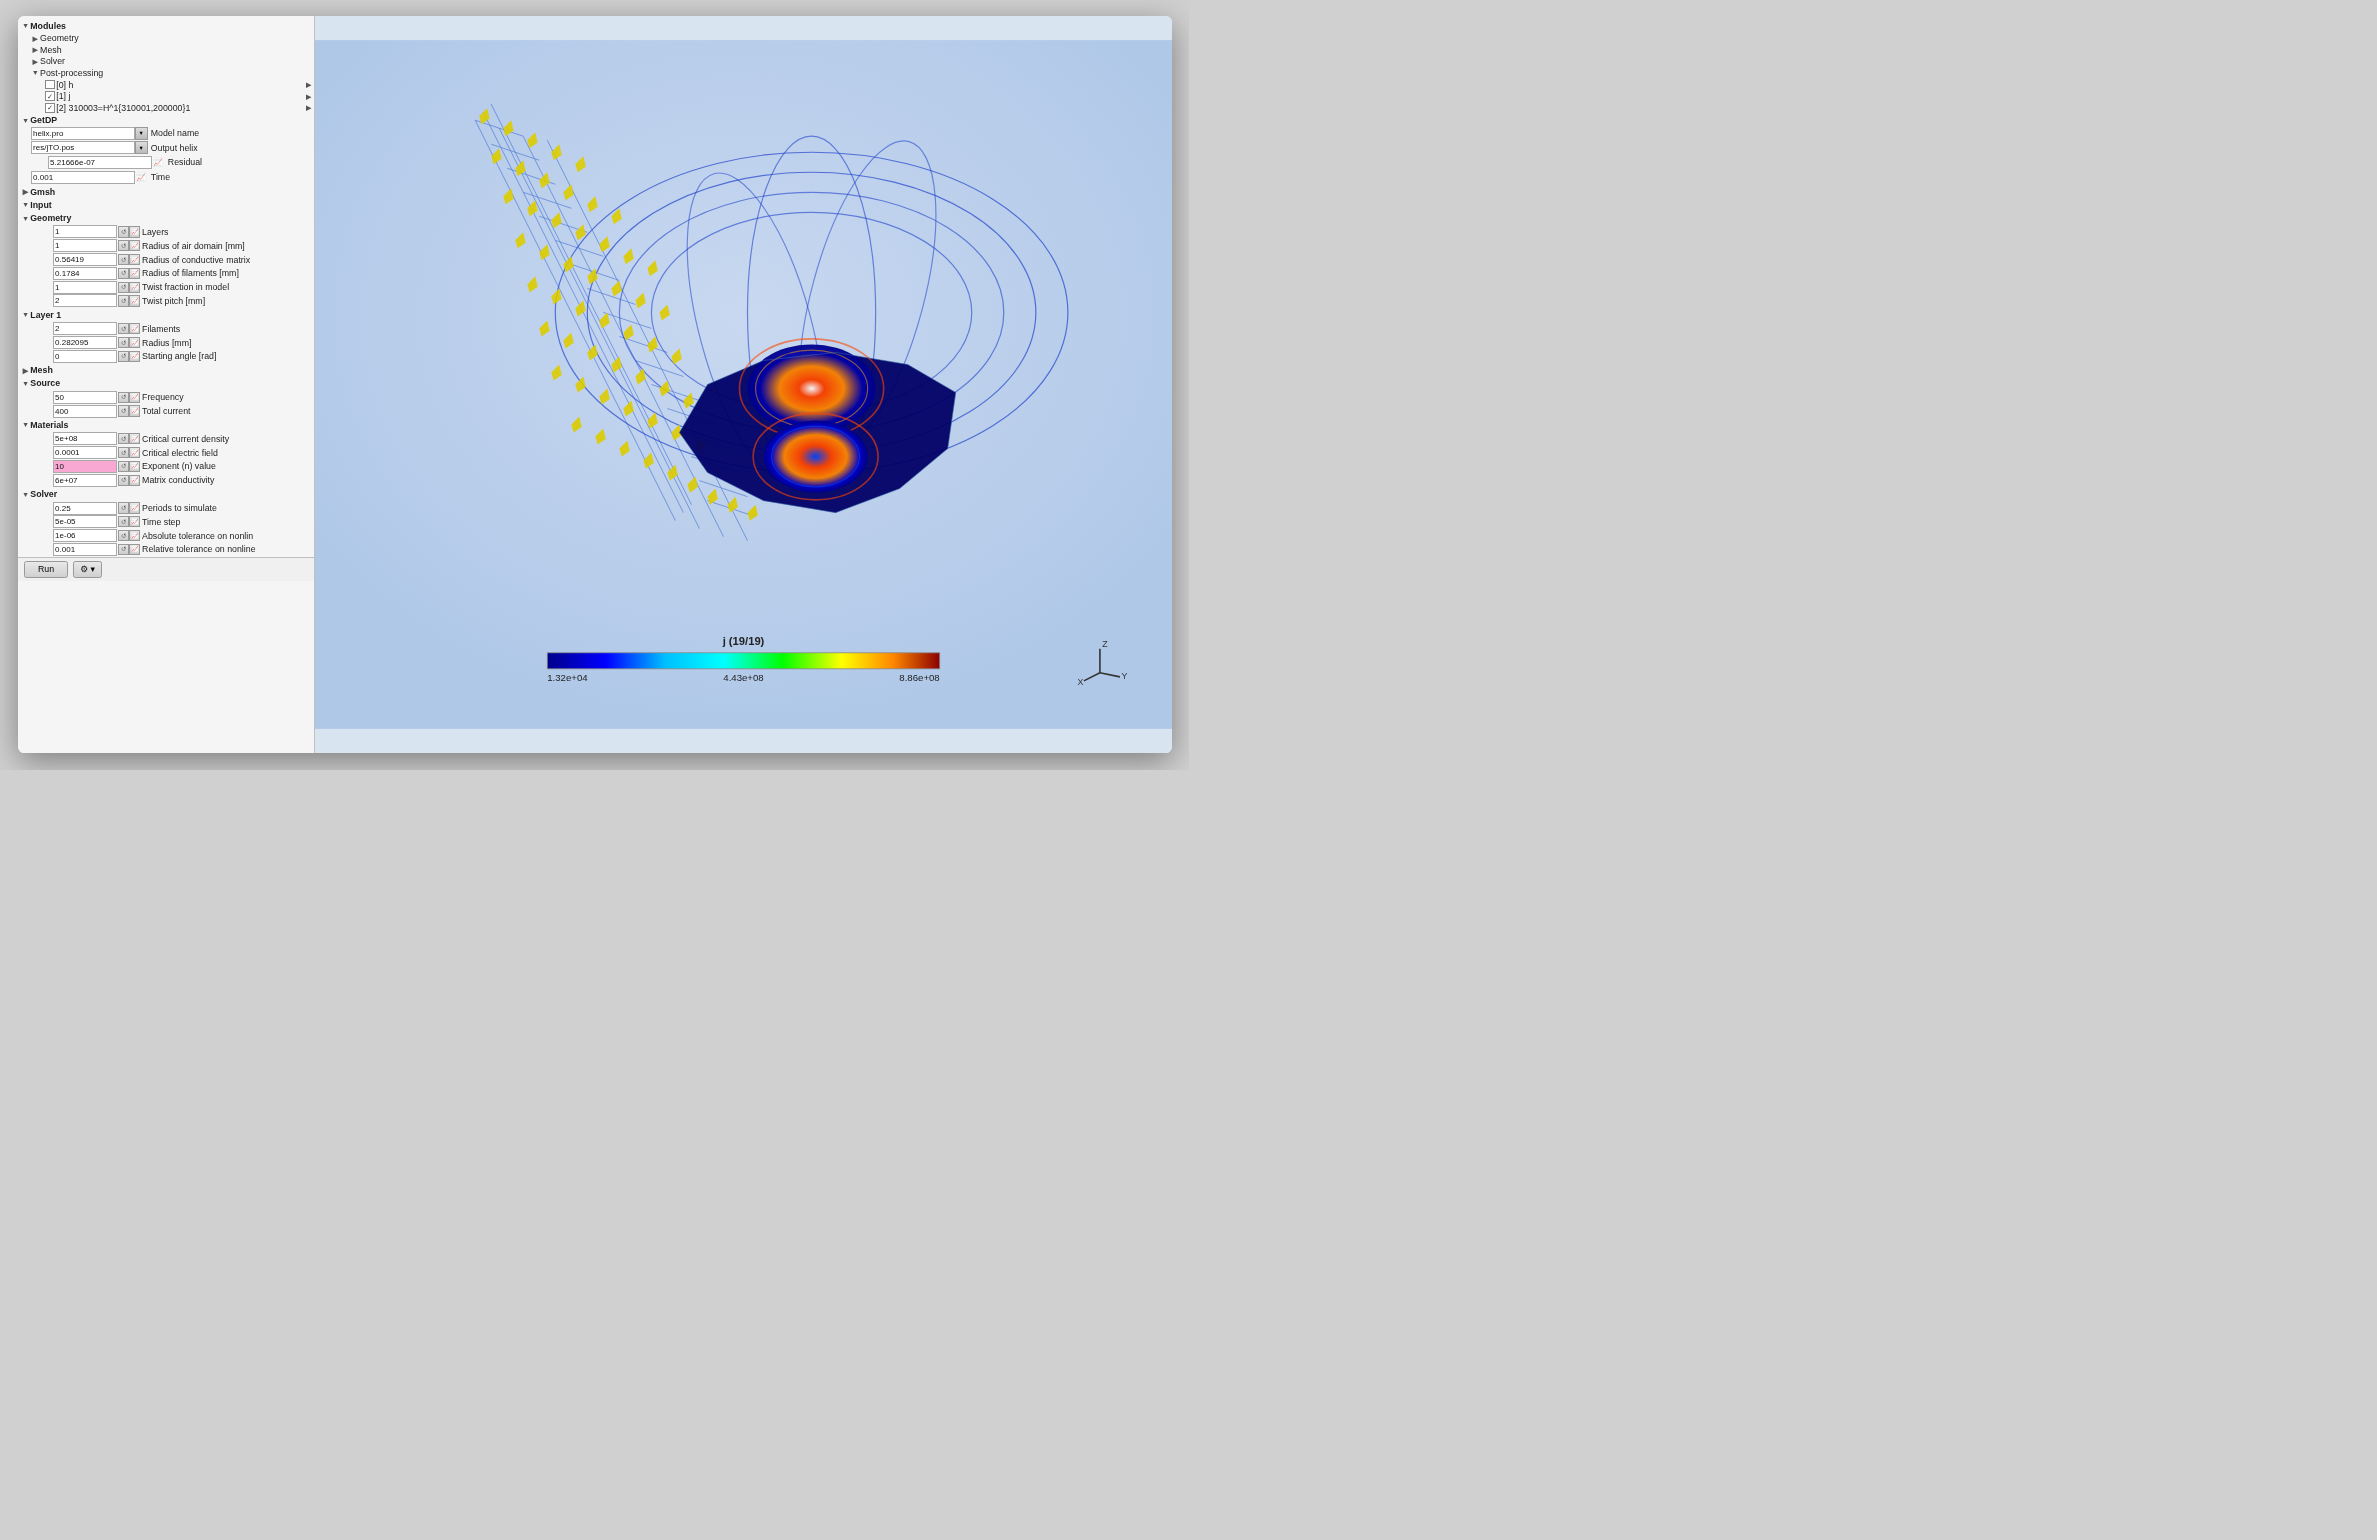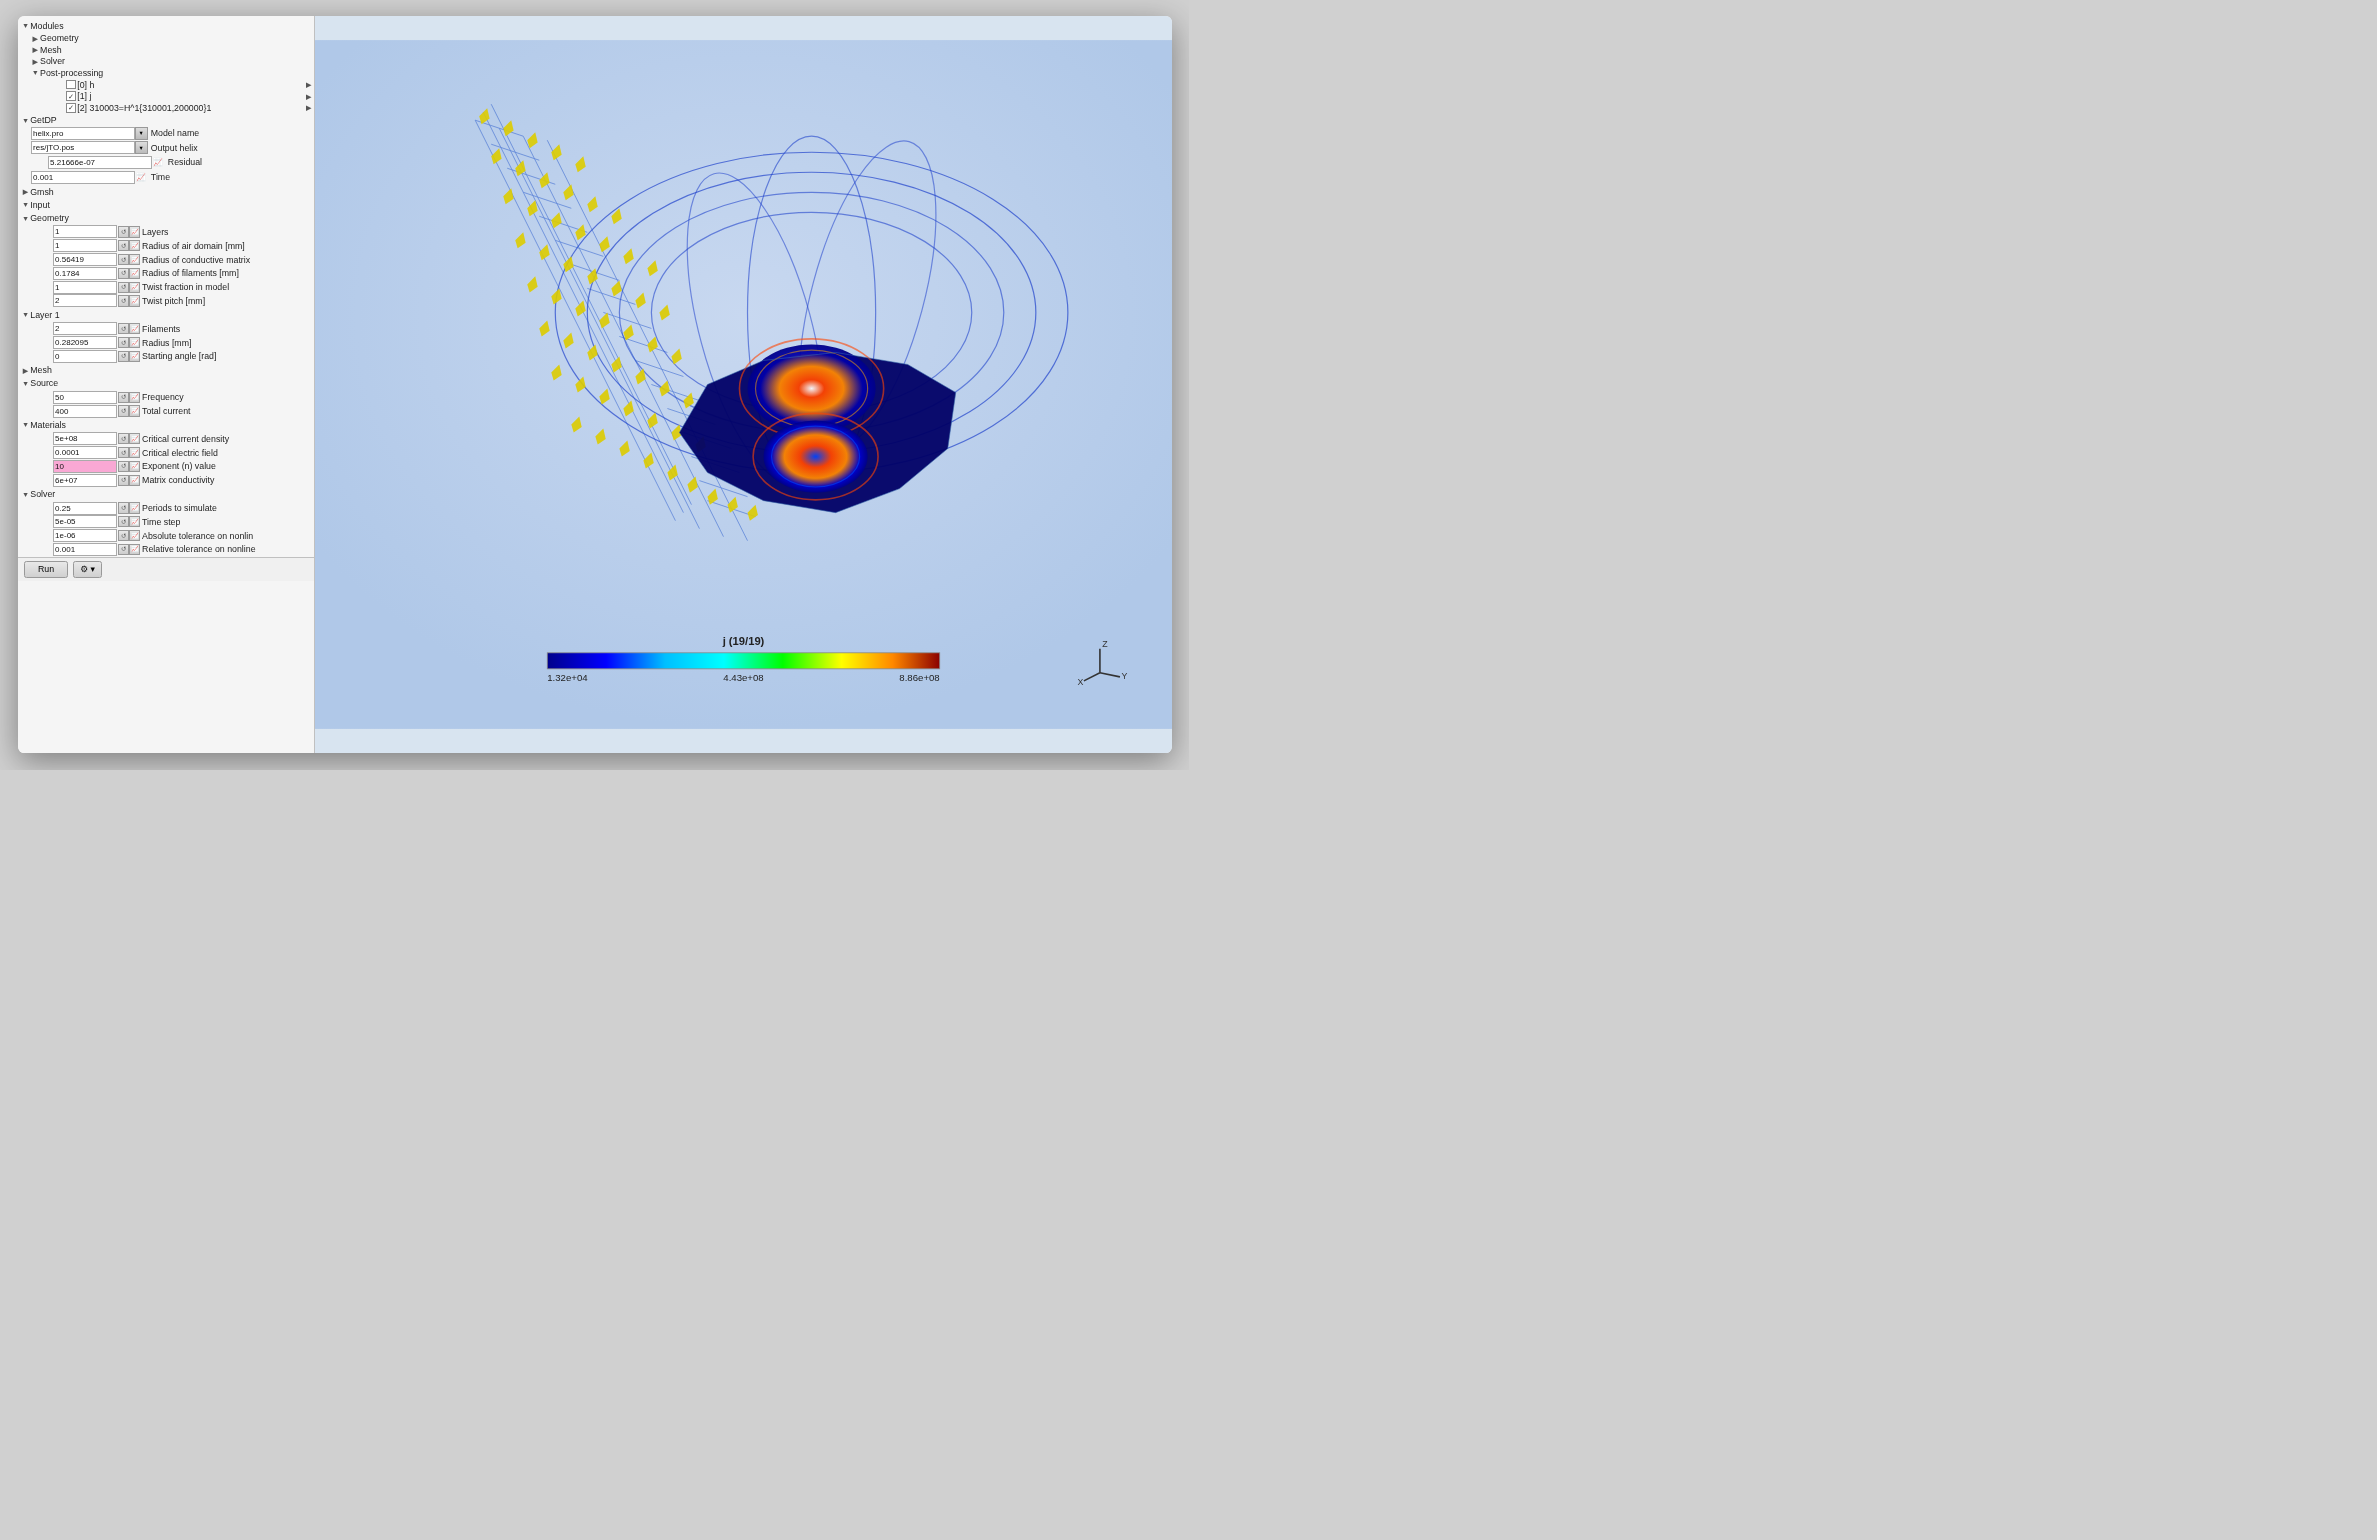--- a/index.html
+++ b/index.html
@@ -69,21 +69,21 @@
     .sidebar::-webkit-scrollbar-thumb { background: #b0b0b0; border-radius: 3.2px; }
     .tree-item {
       display: flex;
       align-items: center;
       padding: 0.8px 0;
       cursor: default;
       white-space: nowrap;
     }
     .indent-0 { padding-left: 3.2px; }
     .indent-1 { padding-left: 13px; }
-    .indent-2 { padding-left: 39px; }
+    .indent-2 { padding-left: 18px; }
     .arrow {
       width: 9.6px;
       height: 9.6px;
       display: inline-flex;
       align-items: center;
       justify-content: center;
       font-size: 7.2px;
       color: #555;
       flex-shrink: 0;
     }
@@ -221,21 +221,21 @@
       background: linear-gradient(to bottom, #e8e8e8, #d0d0d0);
       border: 0.8px solid #999;
       border-radius: 2.4px;
       font-size: 8.8px;
       cursor: pointer;
     }
     .section-header {
       display: flex;
       align-items: center;
       padding: 1.6px 3.2px;
-      font-weight: 400;
+      font-weight: 700;
       cursor: pointer;
     }
     svg.viz {
       width: 100%;
       height: 100%;
     }
   </style>
 </head>
 <body>
 

